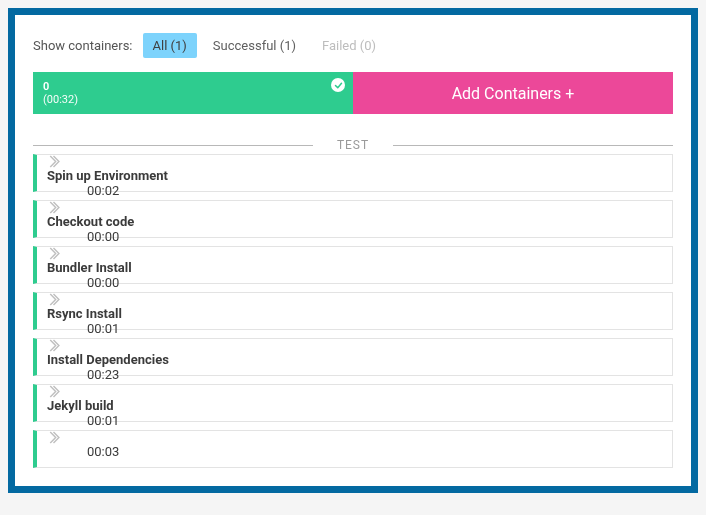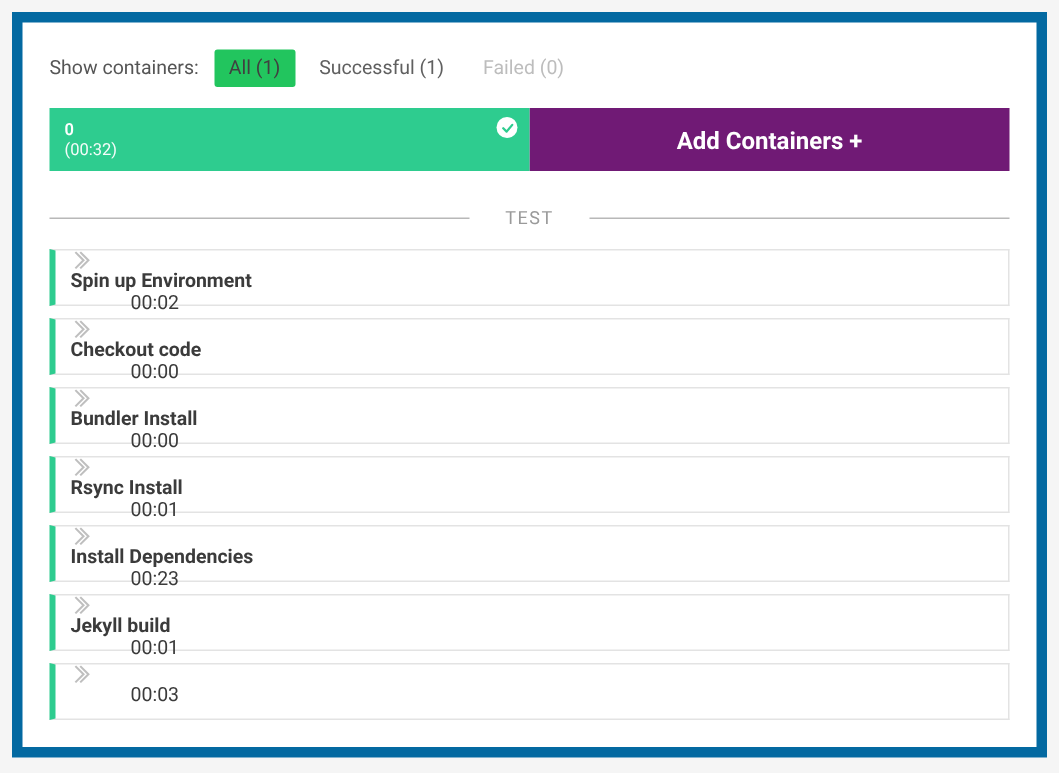--- a/index.html
+++ b/index.html
@@ -23,21 +23,21 @@
     color: #555;
     margin-bottom: 14px;
   }
   .filter-label { color: #555; margin-right: 4px; }
   .filter-item {
     padding: 5px 10px;
     border-radius: 2px;
     cursor: pointer;
     color: #606060;
   }
-  .filter-item.active { background: #22c55e; color: #404040; }
+  .filter-item.active { background: #7dd3fc; color: #404040; }
   .filter-item.disabled { color: #bdbdbd; }
   .container-header {
     display: flex;
     width: 100%;
     align-items: stretch;
     height: 42px;
     margin-bottom: 24px;
   }
   .container-tab {
     background: #2ecc8f;
@@ -61,35 +61,35 @@
     width: 14px;
     height: 14px;
     border-radius: 50%;
     background: #fff;
     display: flex;
     align-items: center;
     justify-content: center;
   }
   .container-tab .check svg { width: 9px; height: 9px; }
   .add-btn {
-    background: #701a75;
+    background: #ec4899;
     color: #fff;
     width: 50%;
     display: flex;
     align-items: center;
     justify-content: center;
     font-size: 16px;
-    font-weight: 700;
+    font-weight: 400;
     cursor: pointer;
   }
   .section-divider {
     display: flex;
     align-items: center;
     gap: 24px;
-    margin-bottom: 14px;
+    margin-bottom: 2px;
   }
   .section-divider .line { flex: 1; height: 1px; background: #b8b8b8; }
   .section-divider .label { font-size: 12px; color: #9a9a9a; letter-spacing: 1px; }
   .steps { display: flex; flex-direction: column; gap: 8px; }
   .step {
     display: flex;
     align-items: flex-start;
     border: 1px solid #e3e3e3;
     border-left: 4px solid #2ecc8f;
     height: 38px;

